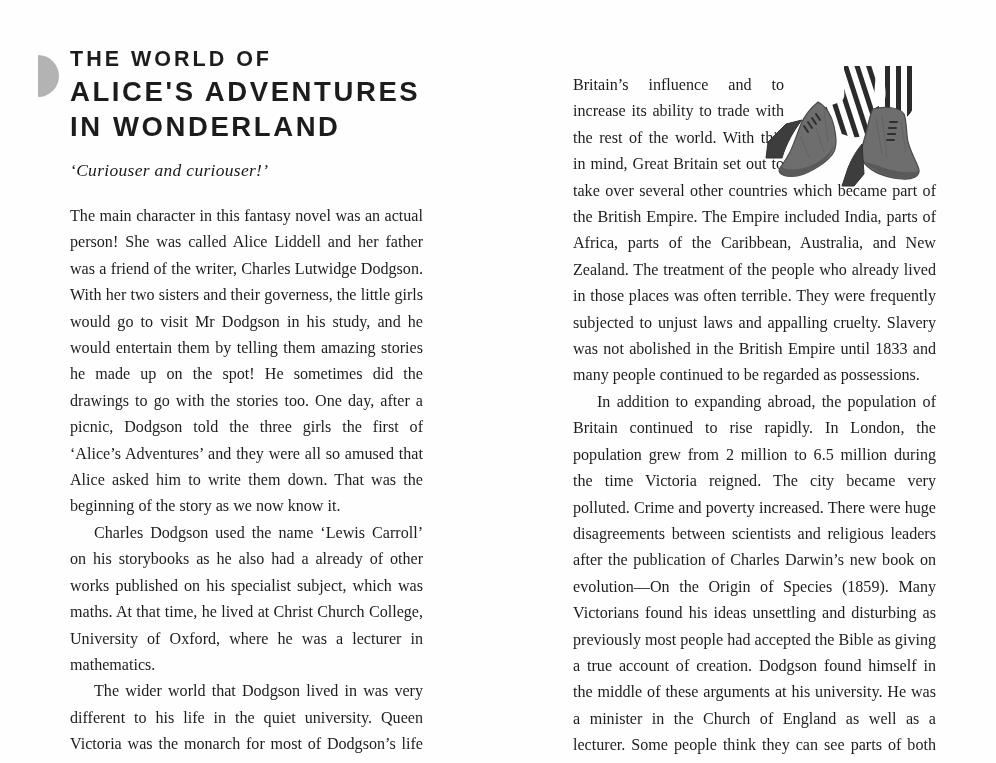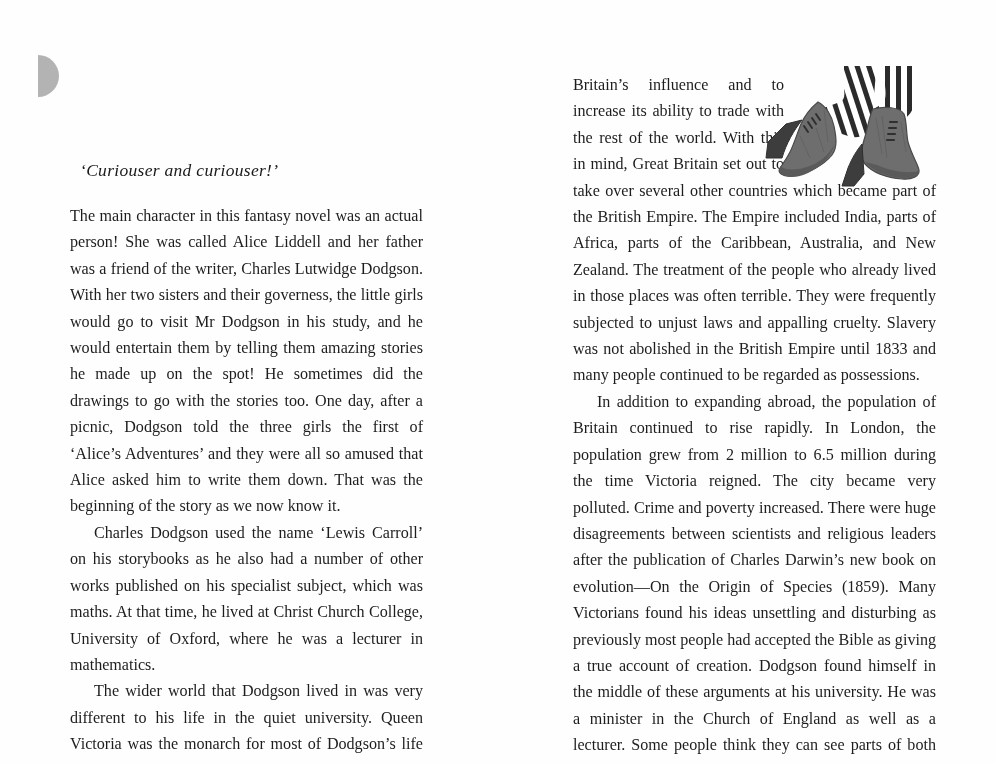--- a/index.html
+++ b/index.html
@@ -63,21 +63,20 @@
   
   .subtitle {
     position: absolute;
     left: 70px;
     top: 160px;
     font-family: "Liberation Serif", "DejaVu Serif", serif;
     font-style: italic;
     font-size: 17.5px;
     letter-spacing: 0.3px;
     color: #1a1a1a;
-    margin-left: 10px;
   }
 
   
   .col {
     position: absolute;
     font-size: 16.1px;
     line-height: 26.4px;
     text-align: justify;
     text-justify: inter-word;
     color: #1d1d1d;
@@ -123,26 +122,31 @@
     pointer-events: none;
   }
 </style>
 </head>
 <body>
 
 <div class="page">
 
   <div class="half-circle"></div>
 
+  <div class="title-block">
+    <div class="title-line title-small">THE WORLD OF</div>
+    <div class="title-line title-large">ALICE'S ADVENTURES</div>
+    <div class="title-line title-large">IN WONDERLAND</div>
+  </div>
 
   <div class="subtitle">‘Curiouser and curiouser!’</div>
 
   <div class="col col-left">
     <p>The main character in this fantasy novel was an actual person! She was called Alice Liddell and her father was a friend of the writer, Charles Lutwidge Dodgson. With her two sisters and their governess, the little girls would go to visit Mr Dodgson in his study, and he would entertain them by telling them amazing stories he made up on the spot! He sometimes did the drawings to go with the stories too. One day, after a picnic, Dodgson told the three girls the first of ‘Alice’s Adventures’ and they were all so amused that Alice asked him to write them down. That was the beginning of the story as we now know it.</p>
-    <p class="indent">Charles Dodgson used the name ‘Lewis Carroll’ on his storybooks as he also had a number of other works published on his specialist subject, which was maths. At that time, he lived at Christ Church College, University of Oxford, where he was a lecturer in mathematics.</p>
+    <p class="indent">Charles Dodgson used the name ‘Lewis Carroll’ on his storybooks as he also had a already of other works published on his specialist subject, which was maths. At that time, he lived at Christ Church College, University of Oxford, where he was a lecturer in mathematics.</p>
     <p class="indent">The wider world that Dodgson lived in was very different to his life in the quiet university. Queen Victoria was the monarch for most of Dodgson’s life (1832–1898) and during that time, Britain changed hugely. The Queen felt it was important to expand</p>
   </div>
 
   <div class="col col-right">
 
     <svg class="illustration" viewBox="0 0 180 128" xmlns="http://www.w3.org/2000/svg">
       <defs>
         <clipPath id="legFrontClip">
           <path d="M88,-20 L122,-20 L116,56 C114,68 104,74 92,70 L62,60 C54,57 54,47 62,44 L84,36 C88,34 89,30 88,24 Z"></path>
         </clipPath>

